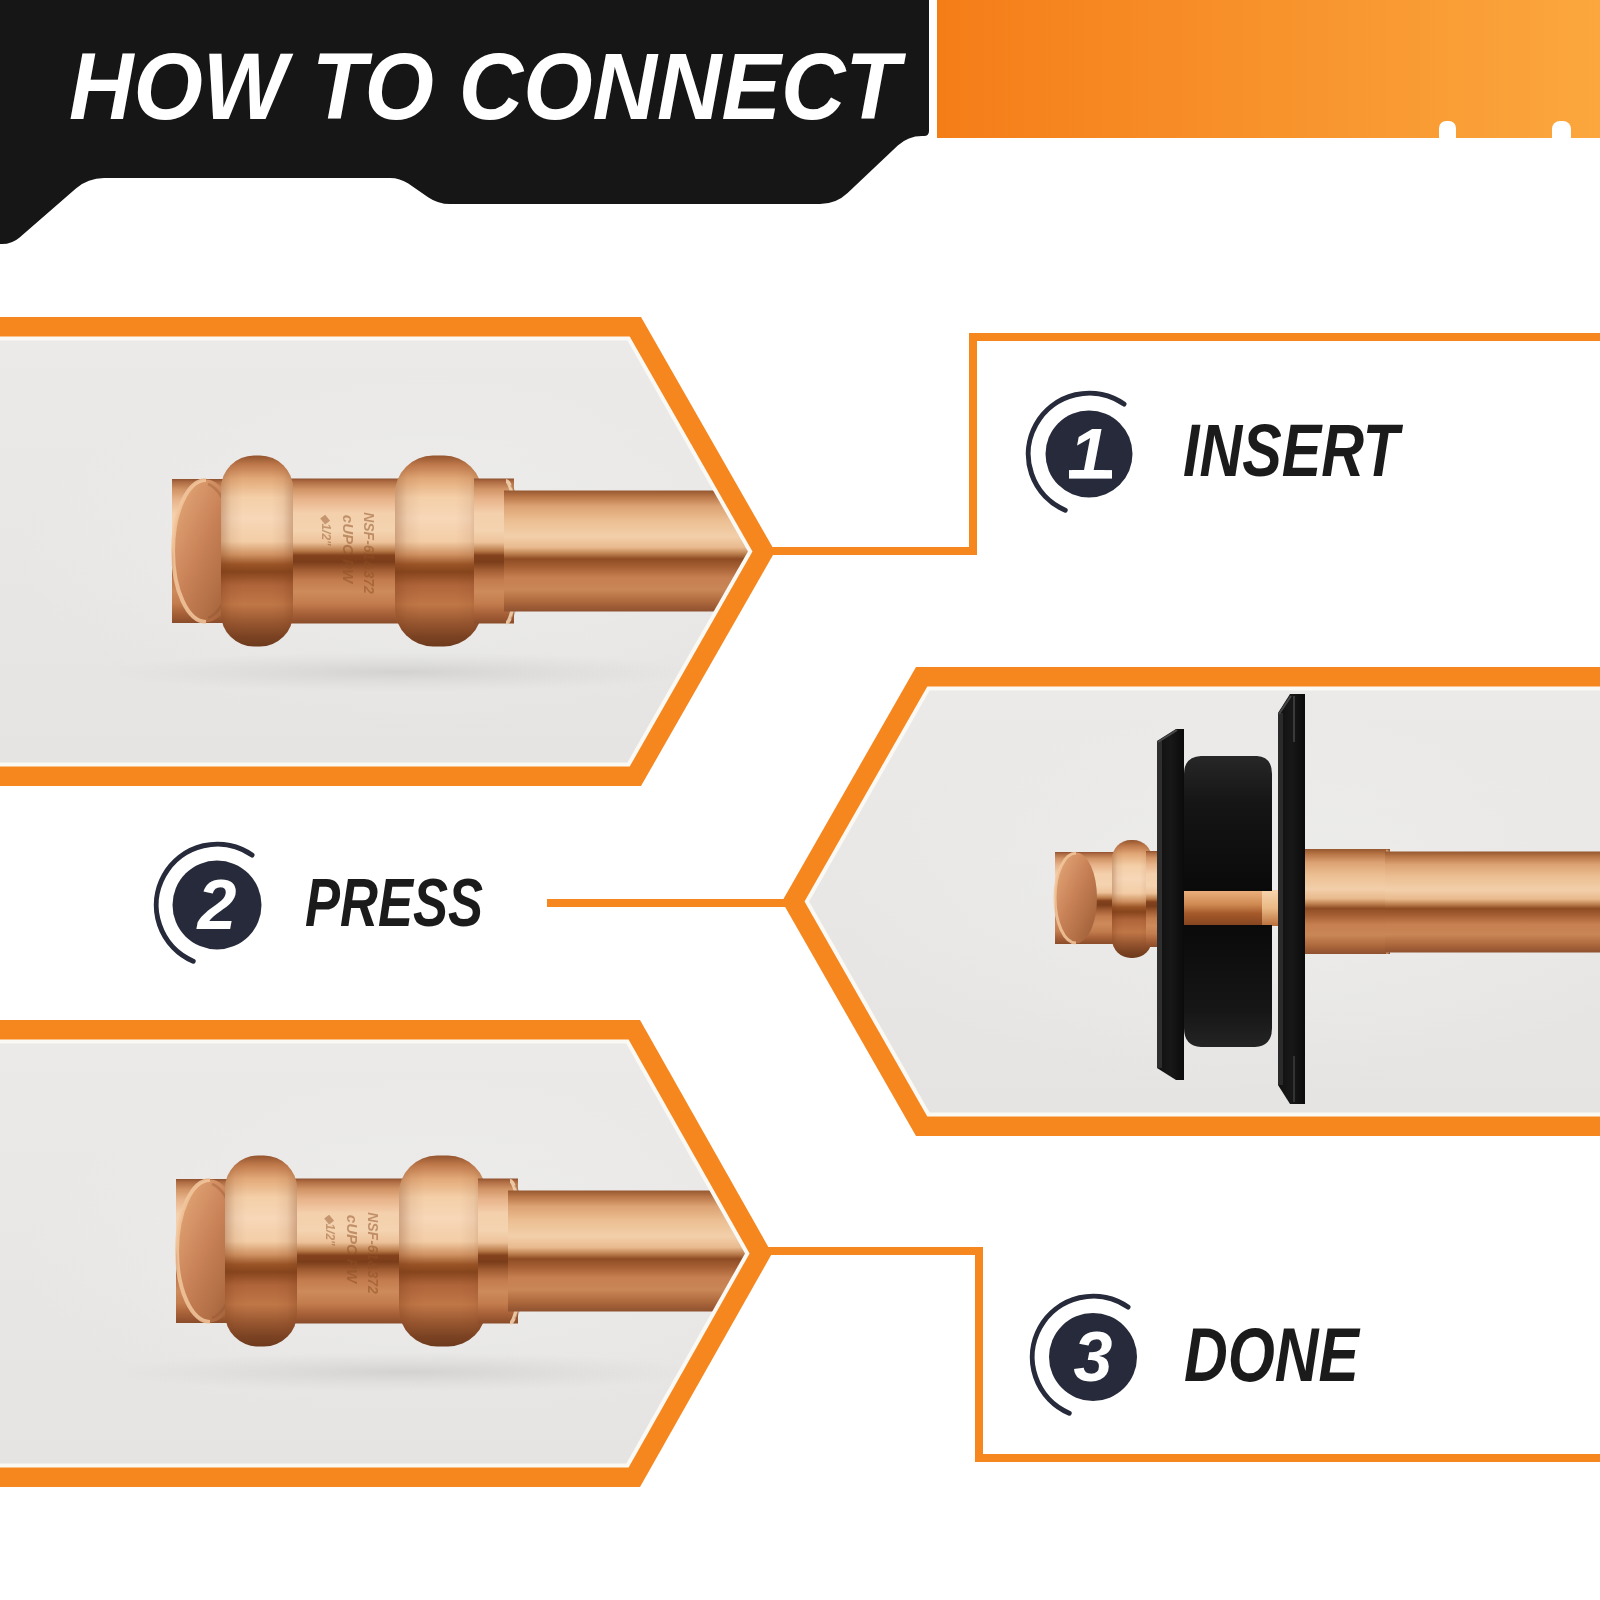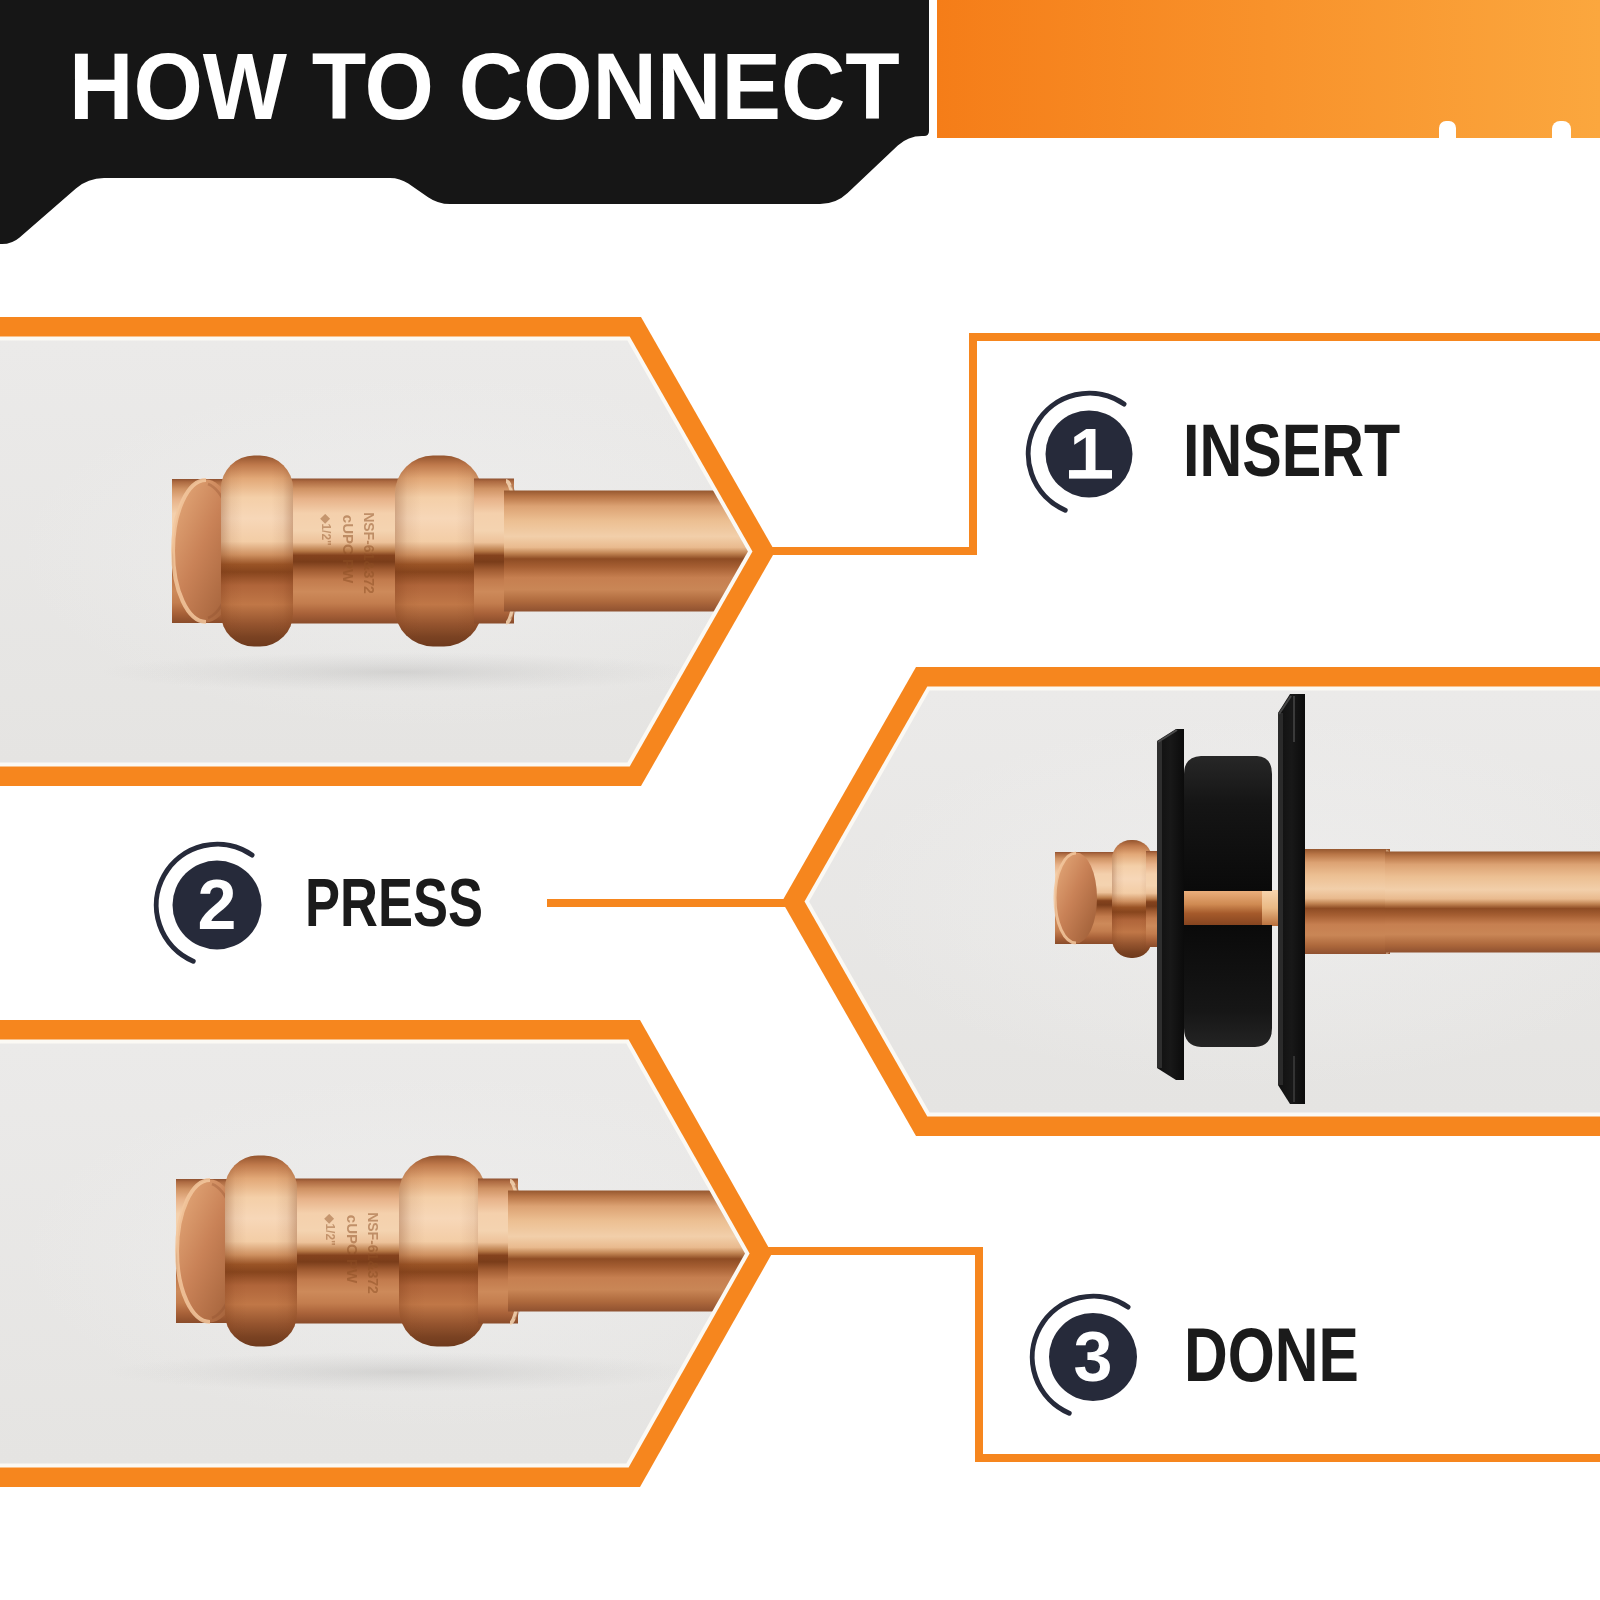--- a/index.html
+++ b/index.html
@@ -1,16 +1,16 @@
 <!DOCTYPE html>
 <html><head>
 <meta charset="utf-8">
 <style>
 html,body{margin:0;padding:0;background:#fff;}
-#wrap{position:relative;width:1600px;height:1600px;overflow:hidden;}
+#wrap{position:relative;width:1600px;height:1600px;overflow:hidden;font-style:italic;}
 </style>
 </head>
 <body>
 <div id="wrap">
 <svg width="1600" height="1600" viewBox="0 0 1600 1600">
       <defs>
         <linearGradient id="cu" x1="0" y1="0" x2="0" y2="1">
 <stop offset="0" stop-color="#8f5130"></stop>
           <stop offset="0.02" stop-color="#ad6a41"></stop>
 <stop offset="0.07" stop-color="#cf9263"></stop>

